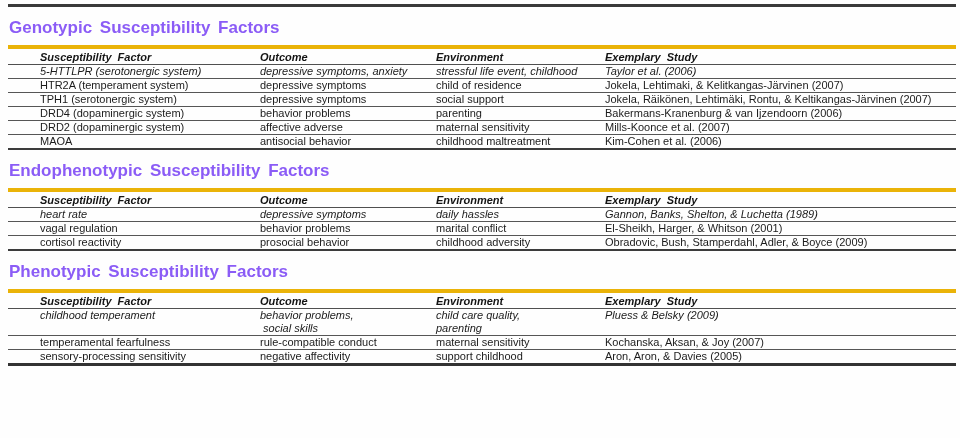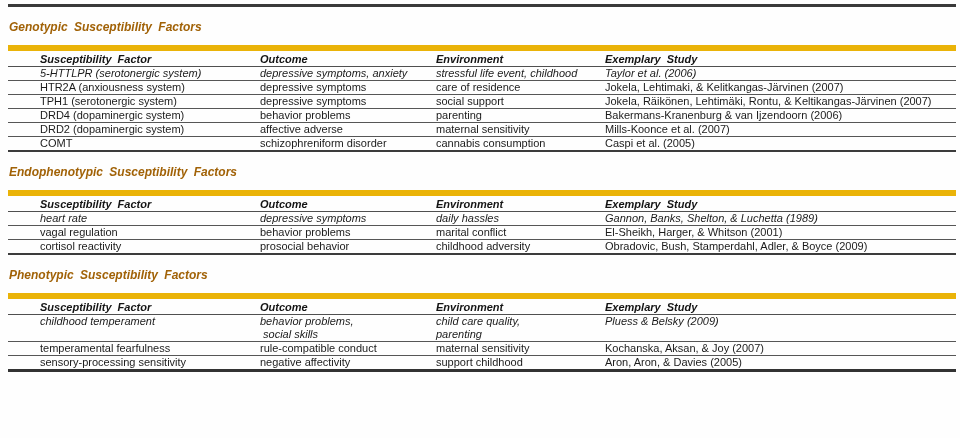--- a/index.html
+++ b/index.html
@@ -17,33 +17,32 @@
     width: 960px;
     height: 438px;
   }
   .top-rule {
     margin: 4px 4px 0 8px;
     height: 3px;
     background: #3a3a3a;
   }
   .section-title {
     margin: 13px 0 10px 9px;
-    font-size: 12px;
+    font-size: 17px;
     line-height: 15px;
     font-weight: bold;
-    font-style: italic;
     word-spacing: 3px;
-    color: #a16207;
+    color: #8b5cf6;
   }
   table.factors {
     border-collapse: collapse;
     table-layout: fixed;
     width: 948px;
     margin-left: 8px;
-    border-top: 6px solid #eab308;
+    border-top: 4px solid #eab308;
     border-bottom: 2px solid #3c3c3c;
   }
   table.factors.last {
     border-bottom: 3px solid #333333;
   }
   th, td {
     text-align: left;
     vertical-align: top;
     overflow: hidden;
     white-space: pre-line;
@@ -93,23 +92,23 @@
         </tr>
       </thead>
       <tbody>
           <tr>
             <td>5-HTTLPR (serotonergic system)</td>
             <td>depressive symptoms, anxiety</td>
             <td>stressful life event, childhood</td>
             <td>Taylor et al. (2006)</td>
           </tr>
           <tr>
-            <td>HTR2A (anxiousness system)</td>
+            <td>HTR2A (temperament system)</td>
             <td>depressive symptoms</td>
-            <td>care of residence</td>
+            <td>child of residence</td>
             <td>Jokela, Lehtimaki, &amp; Kelitkangas-Järvinen (2007)</td>
           </tr>
           <tr>
             <td>TPH1 (serotonergic system)</td>
             <td>depressive symptoms</td>
             <td>social support</td>
             <td>Jokela, Räikönen, Lehtimäki, Rontu, &amp; Keltikangas-Järvinen (2007)</td>
           </tr>
           <tr>
             <td>DRD4 (dopaminergic system)</td>
@@ -117,24 +116,24 @@
             <td>parenting</td>
             <td>Bakermans-Kranenburg &amp; van Ijzendoorn (2006)</td>
           </tr>
           <tr>
             <td>DRD2 (dopaminergic system)</td>
             <td>affective adverse</td>
             <td>maternal sensitivity</td>
             <td>Mills-Koonce et al. (2007)</td>
           </tr>
           <tr>
-            <td>COMT</td>
-            <td>schizophreniform disorder</td>
-            <td>cannabis consumption</td>
-            <td>Caspi et al. (2005)</td>
+            <td>MAOA</td>
+            <td>antisocial behavior</td>
+            <td>childhood maltreatment</td>
+            <td>Kim-Cohen et al. (2006)</td>
           </tr>
         </tbody>
     </table>
   </div>
 
   <div>
     <div class="section-title">Endophenotypic Susceptibility Factors</div>
     <table class="factors">
       <colgroup>
         <col style="width:250px">

